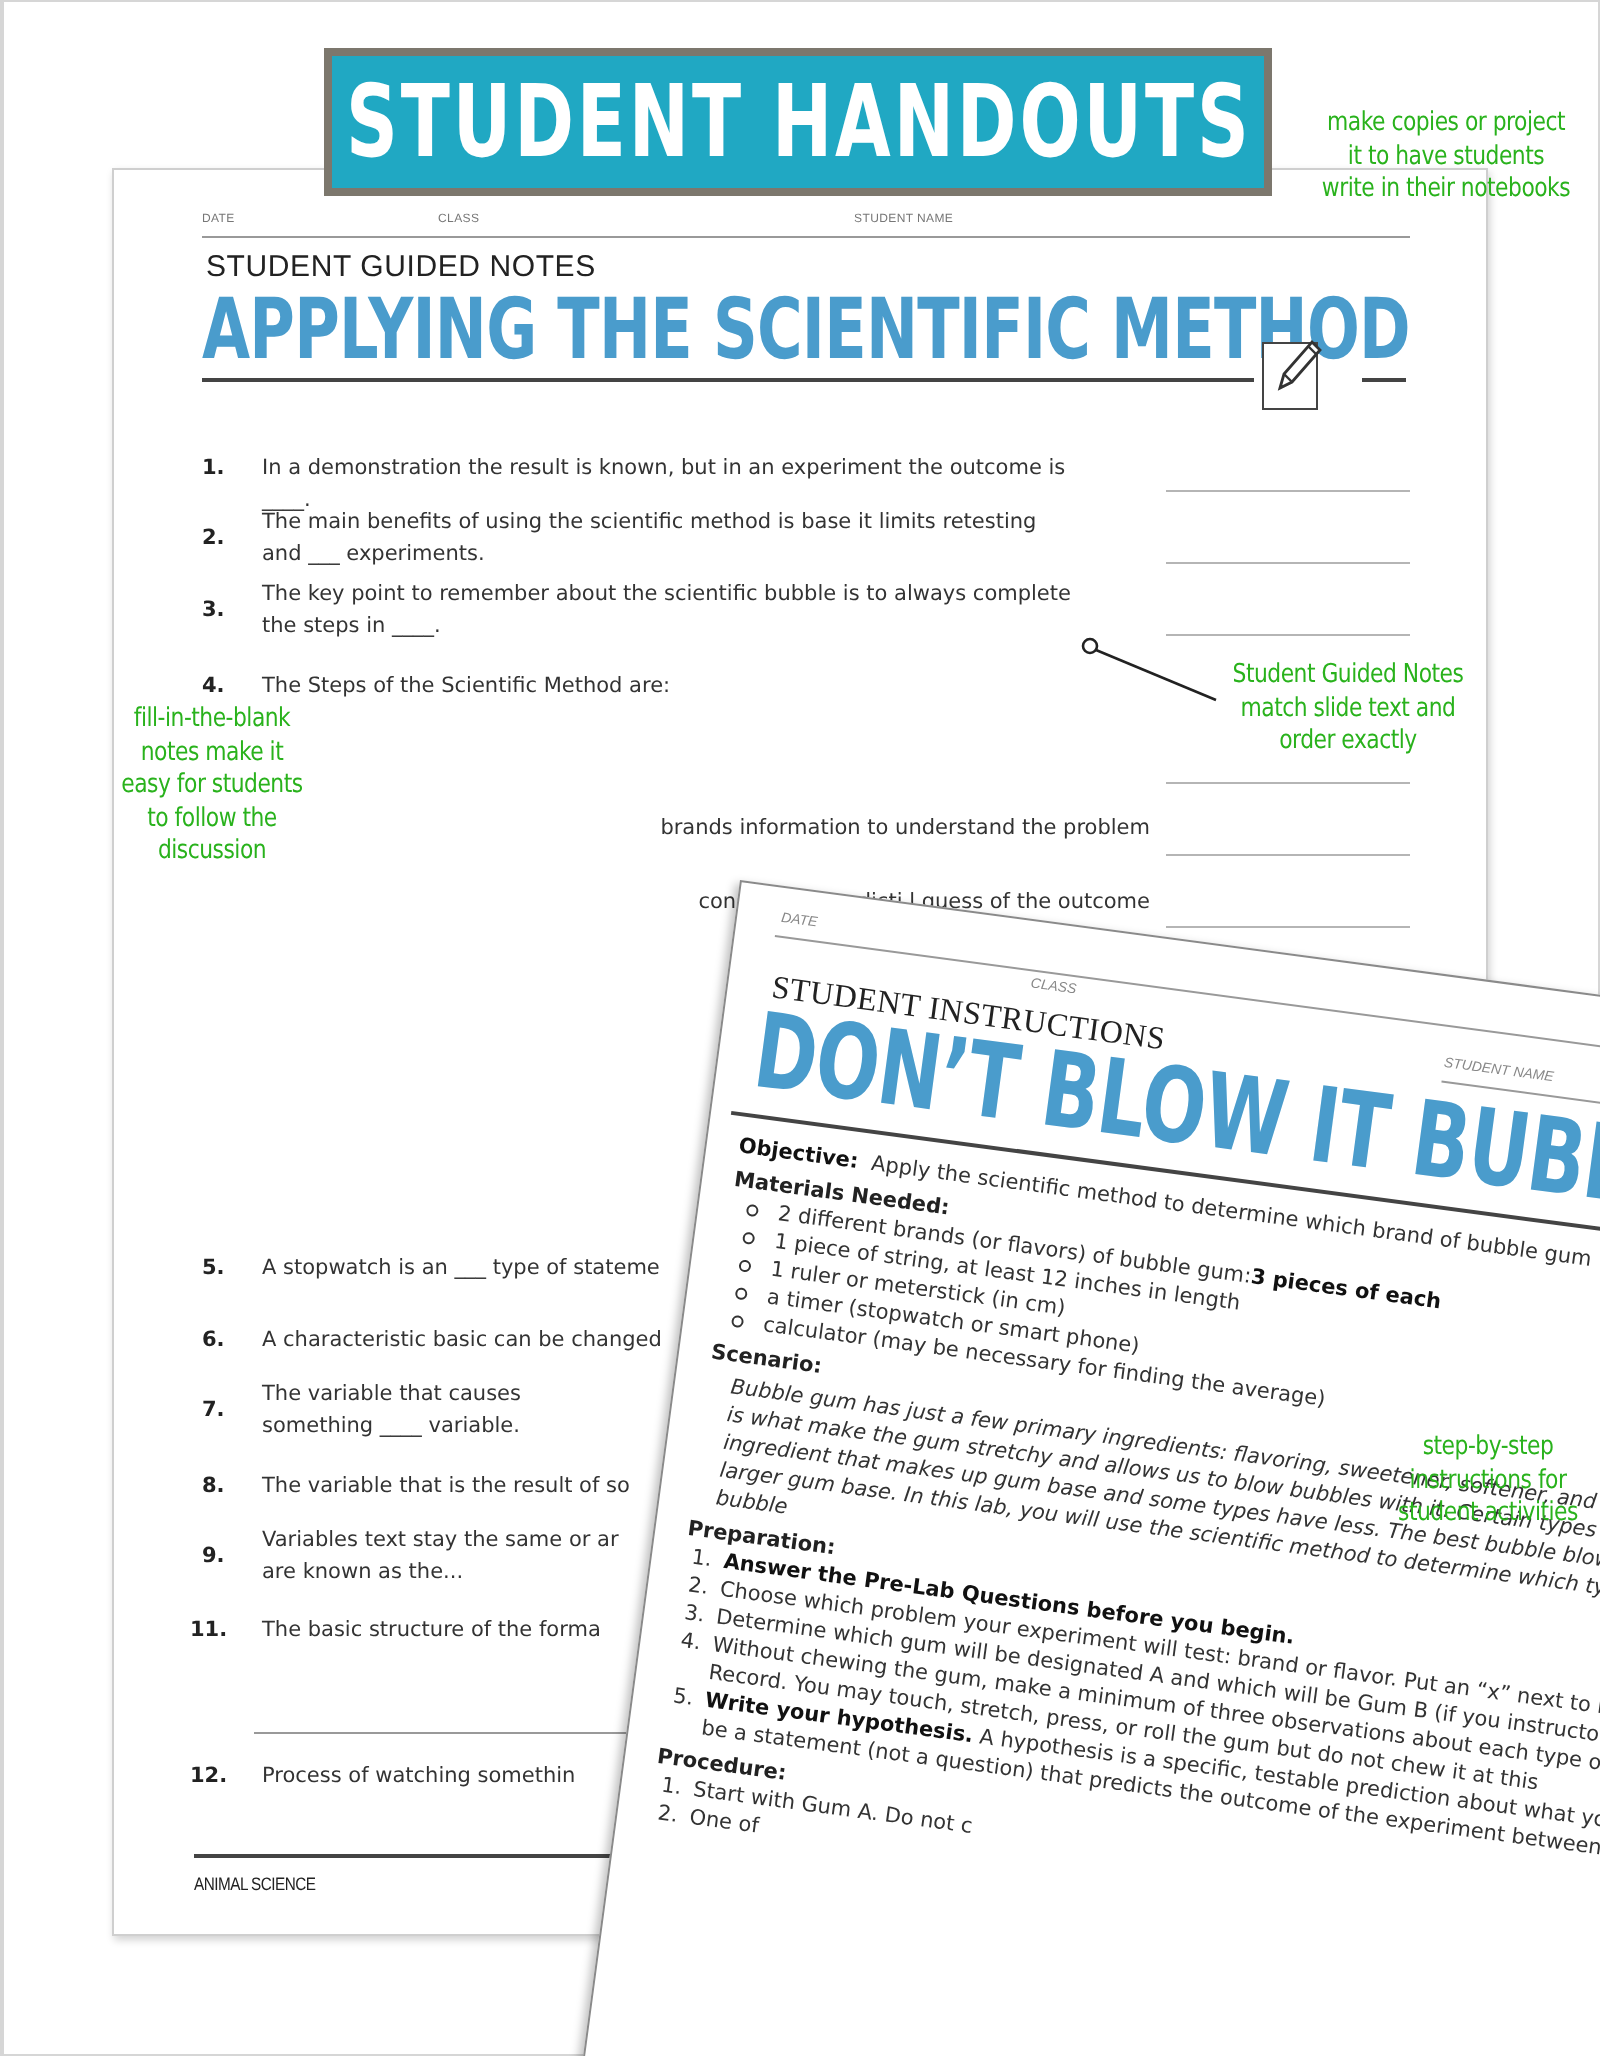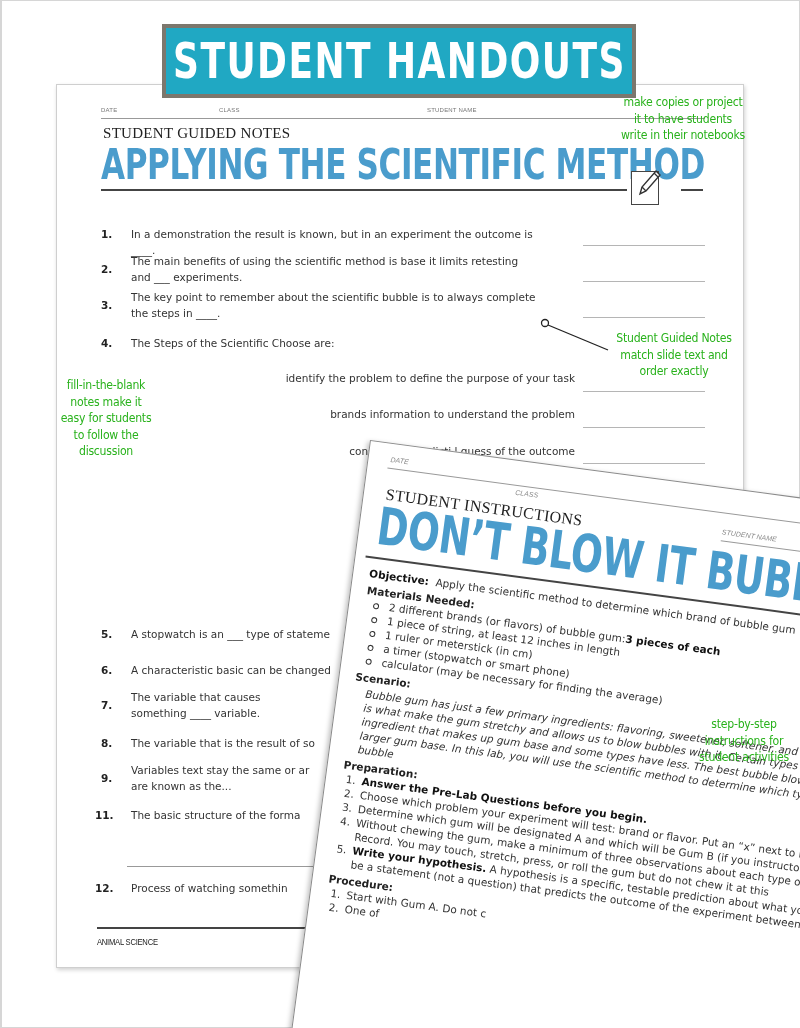--- a/index.html
+++ b/index.html
@@ -10,21 +10,21 @@
 
   
   .sheet-back {
     position: absolute; left: 56px; top: 84px; width: 688px; height: 884px;
     background: #fff; border: 1px solid #cfcfcf; box-shadow: 1px 2px 4px rgba(0,0,0,0.18);
     overflow: hidden;
   }
   .meta-row { position: absolute; left: 44px; top: 22px; width: 604px; height: 12px; border-bottom: 1px solid #999; }
   .meta-label { position: absolute; top: 0; font-family: "Liberation Sans Narrow", "Liberation Sans", sans-serif; font-size: 6px; color: #777; letter-spacing: 0.2px; }
 
-  .subtitle-back { position: absolute; left: 46px; top: 40px; font-family: Liberation Serif, serif; font-size: 15px; color: #222; letter-spacing: 0.3px; }
+  .subtitle-back { position: absolute; left: 46px; top: 40px; font-family: Liberation Sans, sans-serif; font-size: 15px; color: #222; letter-spacing: 0.3px; }
   .title-back {
     position: absolute; left: 44px; top: 56px; font-family: "DejaVu Sans", sans-serif; font-weight: bold;
     font-size: 42px; color: #4a9ccc; letter-spacing: -0.5px; transform: scaleX(0.74); transform-origin: left top;
     white-space: nowrap; line-height: 48px;
   }
   .title-rule-back { position: absolute; left: 44px; top: 104px; width: 526px; height: 2px; background: #444; }
   .title-rule-back2 { position: absolute; left: 624px; top: 104px; width: 22px; height: 2px; background: #444; }
   .pencil-box { position: absolute; left: 574px; top: 86px; width: 28px; height: 34px; border: 1.5px solid #444; background:#fff; }
   .pencil-box svg { position: absolute; left: 2px; top: -6px; }
 
@@ -114,24 +114,23 @@
   <div class="answer-line" style="top:196px"></div>
 
   <div class="q" style="top:204px; height:32px;">
     <span class="num" style="top:8px">3.</span>
     <span class="txt">The key point to remember about the scientific bubble is to always complete the steps in ____.</span>
   </div>
   <div class="answer-line" style="top:232px"></div>
 
   <div class="q" style="top:250px">
     <span class="num">4.</span>
-    <span class="txt">The Steps of the Scientific Choose are:</span>
-  </div>
-
-  <div class="step" style="top:287px">identify the problem to define the purpose of your task</div>
+    <span class="txt">The Steps of the Scientific Method are:</span>
+  </div>
+
   <div class="answer-line" style="top:306px"></div>
   <div class="step" style="top:323px">brands information to understand the problem</div>
   <div class="answer-line" style="top:342px"></div>
   <div class="step" style="top:360px">construct a predicti          l guess of the outcome</div>
   <div class="answer-line" style="top:378px"></div>
   <div class="step" style="top:397px">test the</div>
   <div class="step" style="top:433px">watch the</div>
   <div class="step" style="top:469px">rev</div>
   <div class="step" style="top:506px">summarize the process, c</div>
 
@@ -242,27 +241,27 @@
         <span class="n">2.</span>
         <span>One of</span>
       </div>
   </div>
 </div>
 
 <div class="banner">
   <span class="banner-text">STUDENT HANDOUTS</span>
 </div>
 
-<div class="callout" style="left:608px; top:54px; width:150px;margin-top:40px;">
+<div class="callout" style="left:648px; top:54px; width:150px;">
   <span>make copies or project it to have students write in their notebooks</span>
 </div>
 <div class="callout" style="left:604px; top:330px; width:140px;">
   <span>Student Guided Notes match slide text and order exactly</span>
 </div>
-<div class="callout" style="left:52px; top:377px; width:108px;">
+<div class="callout" style="left:52px; top:352px; width:108px;">
   <span>fill-in-the-blank notes make it easy for students to follow the discussion</span>
 </div>
 <div class="callout" style="left:690px; top:716px; width:108px;">
   <span>step-by-step instructions for student activities</span>
 </div>
 
 <svg class="connector" width="70" height="36" viewBox="0 0 70 36">
   <circle cx="5" cy="5" r="3.5" fill="#fff" stroke="#222" stroke-width="1.3"></circle>
   <line x1="8" y1="7" x2="68" y2="32" stroke="#222" stroke-width="1.3"></line>
 </svg>

